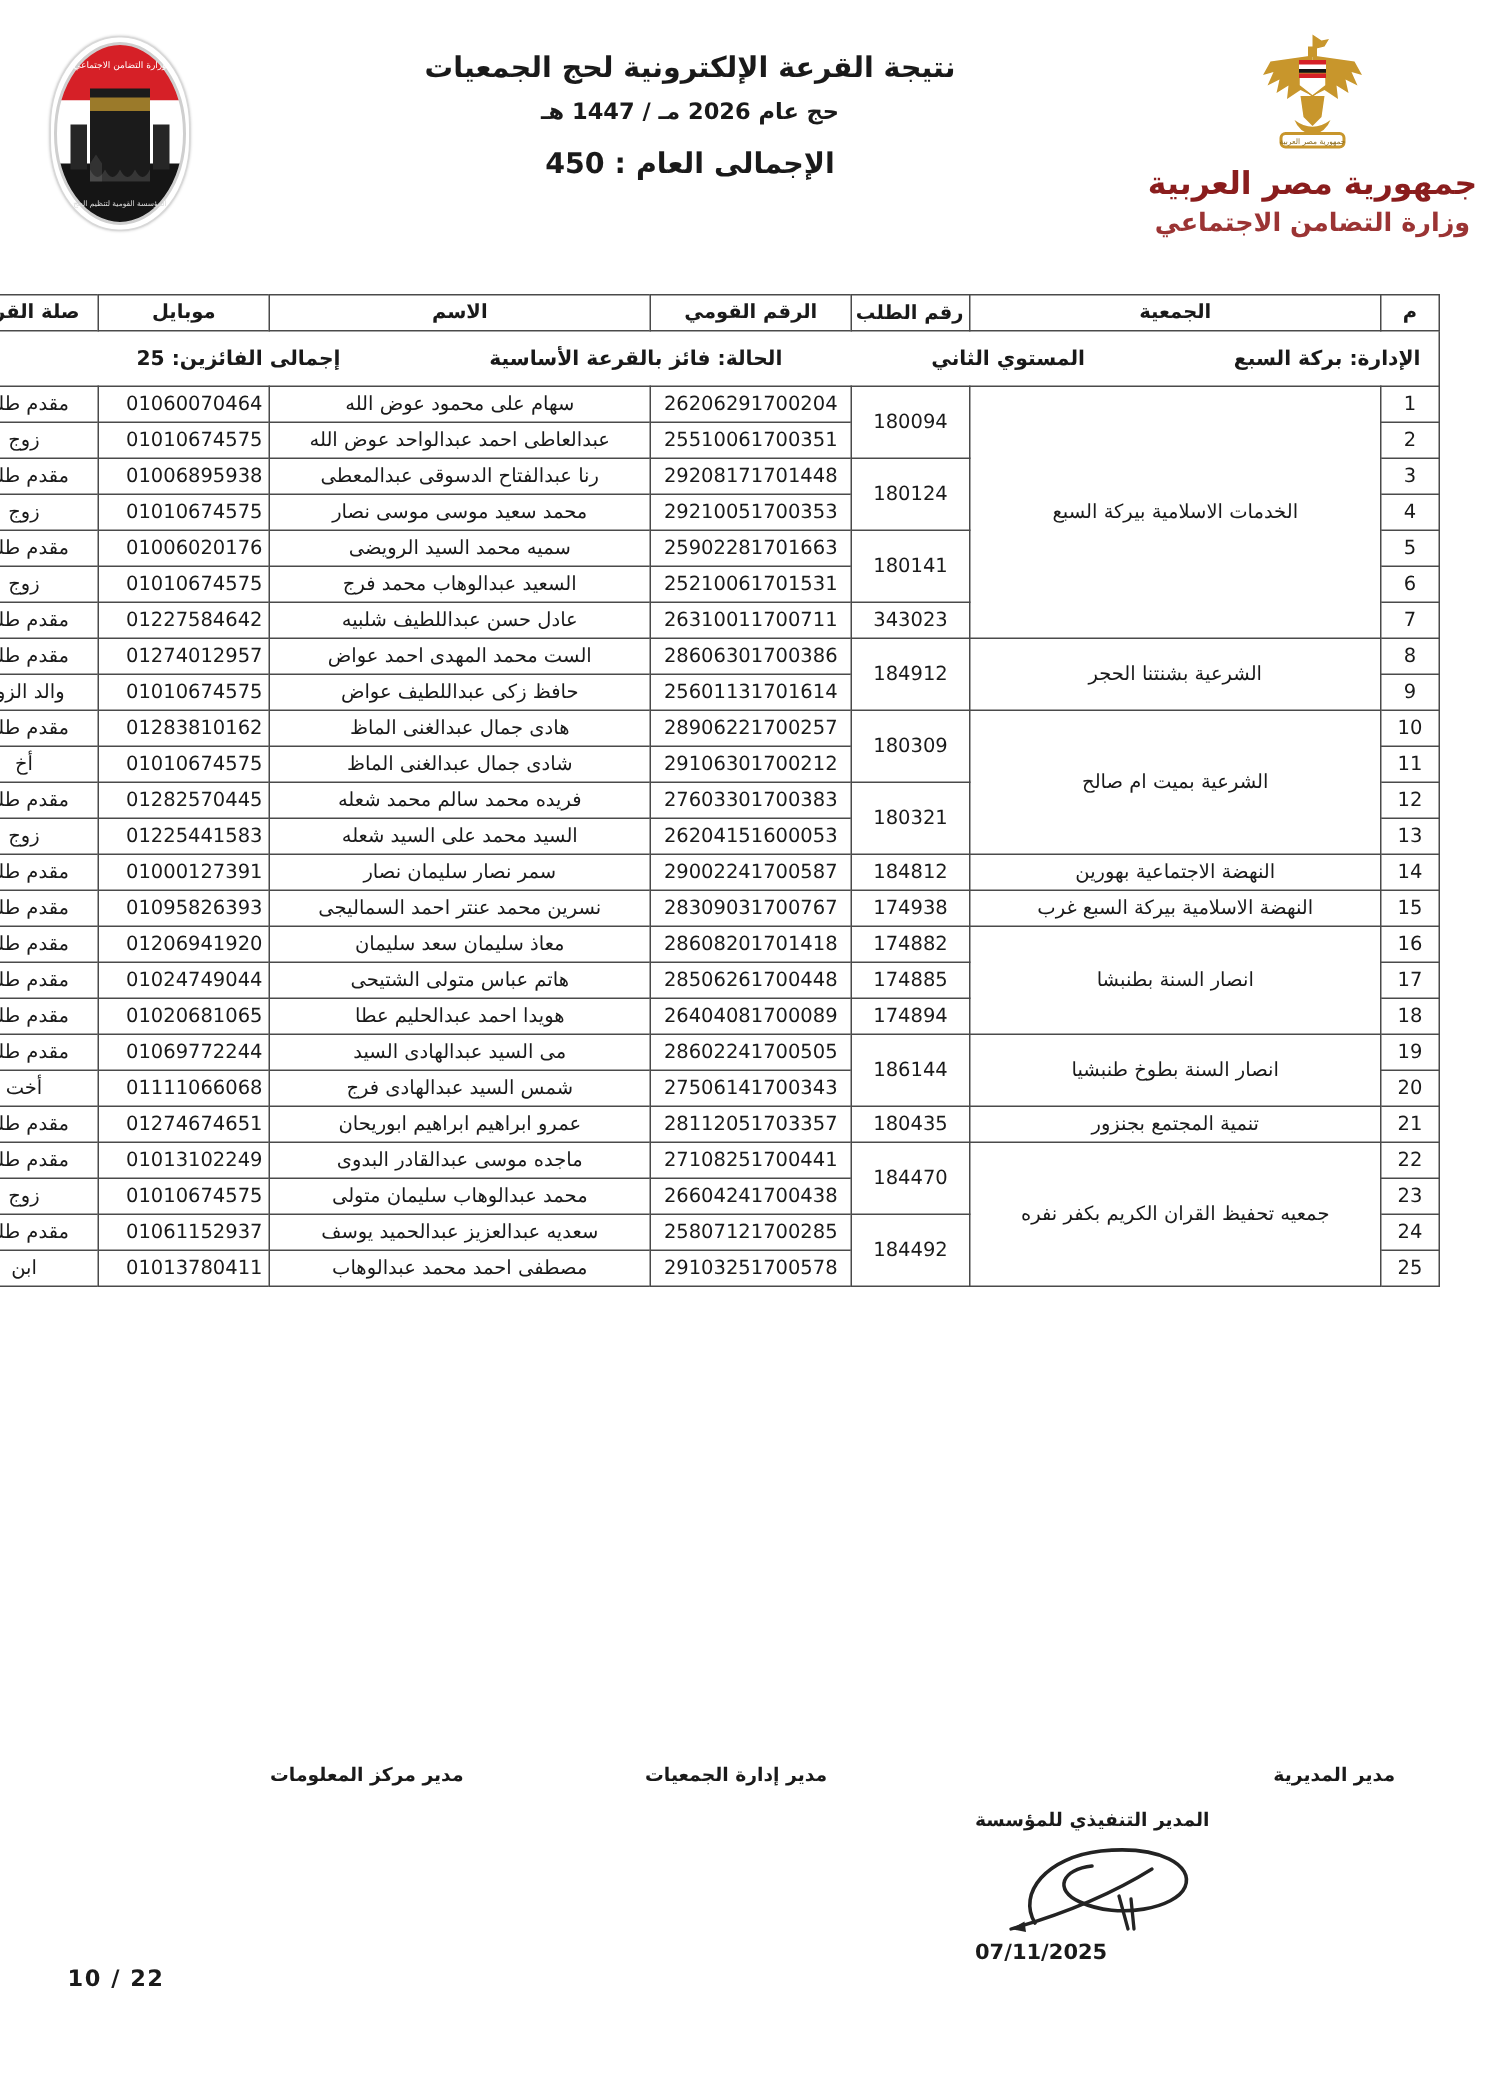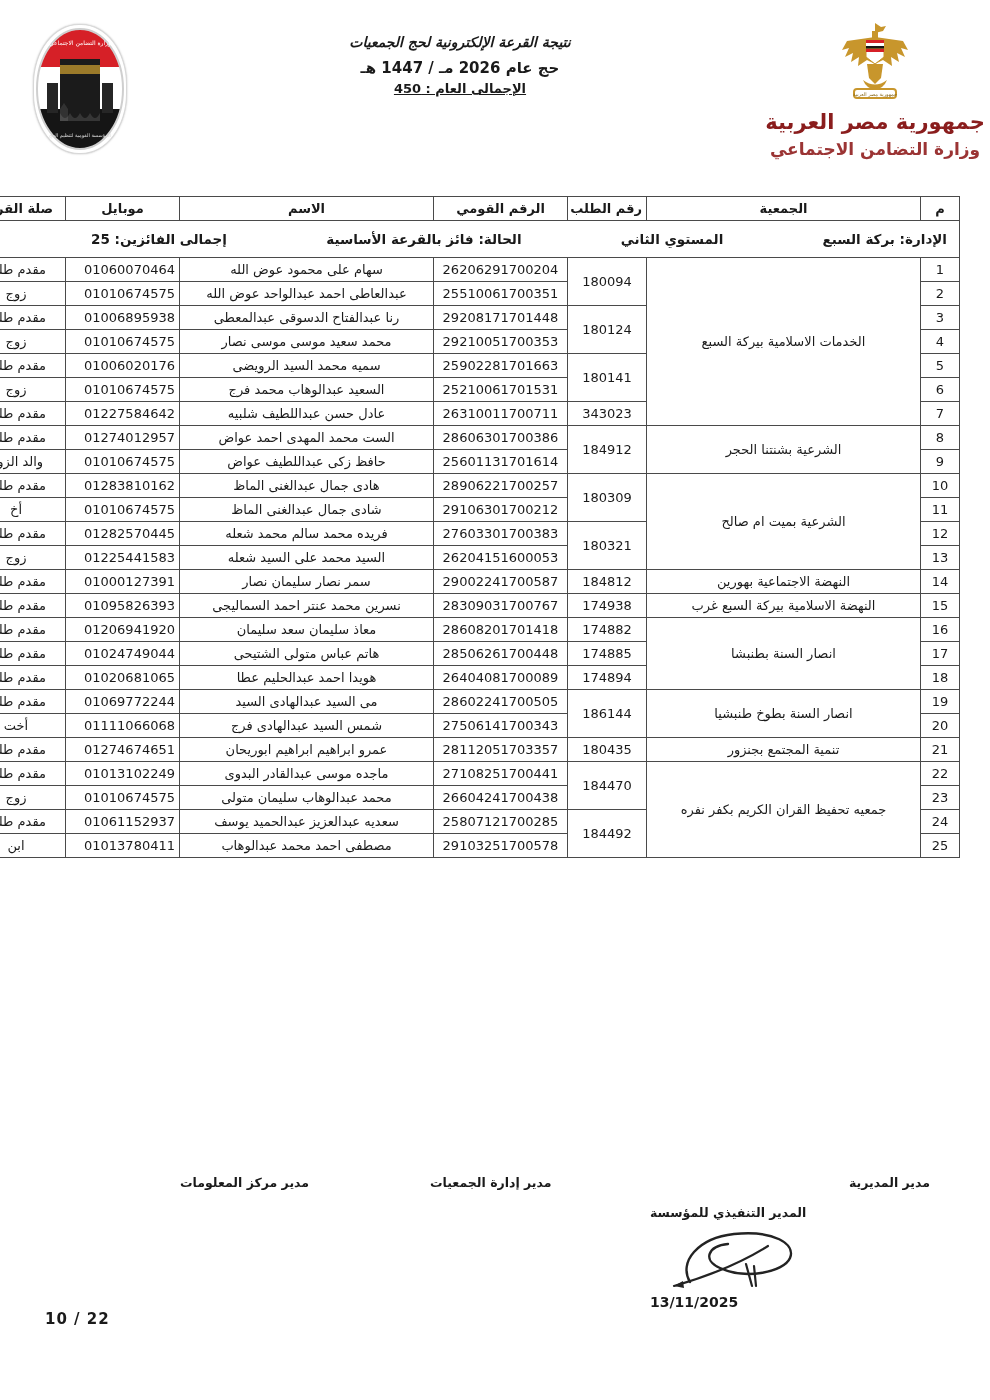--- a/index.html
+++ b/index.html
@@ -35,24 +35,24 @@
   .ministry-name {
     font-size:17px; font-weight:bold; color:#9b3434;
     margin-top:4px; line-height:1.2;
   }
   .header-center {
     flex:1 1 auto;
     text-align:center;
     padding-top:34px;
     direction:rtl;
   }
-  .title-main { font-size:14px; font-weight:bold; letter-spacing:0;font-style:italic; }
+  .title-main { font-size:19px; font-weight:bold; letter-spacing:0; }
   .title-sub  { font-size:15px; font-weight:bold; margin-top:9px; }
   .title-dir  { font-size:17px; font-weight:bold; margin-top:9px; }
-  .title-total{ font-size:13px; font-weight:bold; margin-top:4px;text-decoration:underline; }
+  .title-total{ font-size:19px; font-weight:bold; margin-top:15px; }
   .logo-left {
     flex:0 0 160px;
     padding-top:24px;
     display:flex; justify-content:center;
   }
   .kaaba-badge {
     width:92px; height:128px;
     border-radius:46px / 60px;
     background:#ffffff;
     border:1px solid #d8d8d8;
@@ -451,16 +451,16 @@
   <div class="exec-label">المدير التنفيذي للمؤسسة</div>
   <div class="sig-area">
     <svg width="170" height="74" viewBox="0 0 170 74" aria-hidden="true">
       <path d="M40 62 C28 42 48 18 84 14 C124 10 146 24 140 38 C134 52 96 60 70 48 C52 40 58 26 78 24" fill="none" stroke="#232323" stroke-width="2.4" stroke-linecap="round"></path>
       <path d="M24 66 C52 58 86 46 118 26" fill="none" stroke="#232323" stroke-width="2.2" stroke-linecap="round"></path>
       <path d="M24 66 l9 -5 l1 7 Z" fill="#232323"></path>
       <path d="M96 44 l6 22" fill="none" stroke="#232323" stroke-width="2.2" stroke-linecap="round"></path>
       <path d="M104 46 l2 20" fill="none" stroke="#232323" stroke-width="2.2" stroke-linecap="round"></path>
     </svg>
   </div>
-  <div class="exec-date">13/11/2025</div>
+  <div class="exec-date">07/11/2025</div>
 </div>
 
 <div class="page-num">10   /  22</div>
 
 </body></html>

